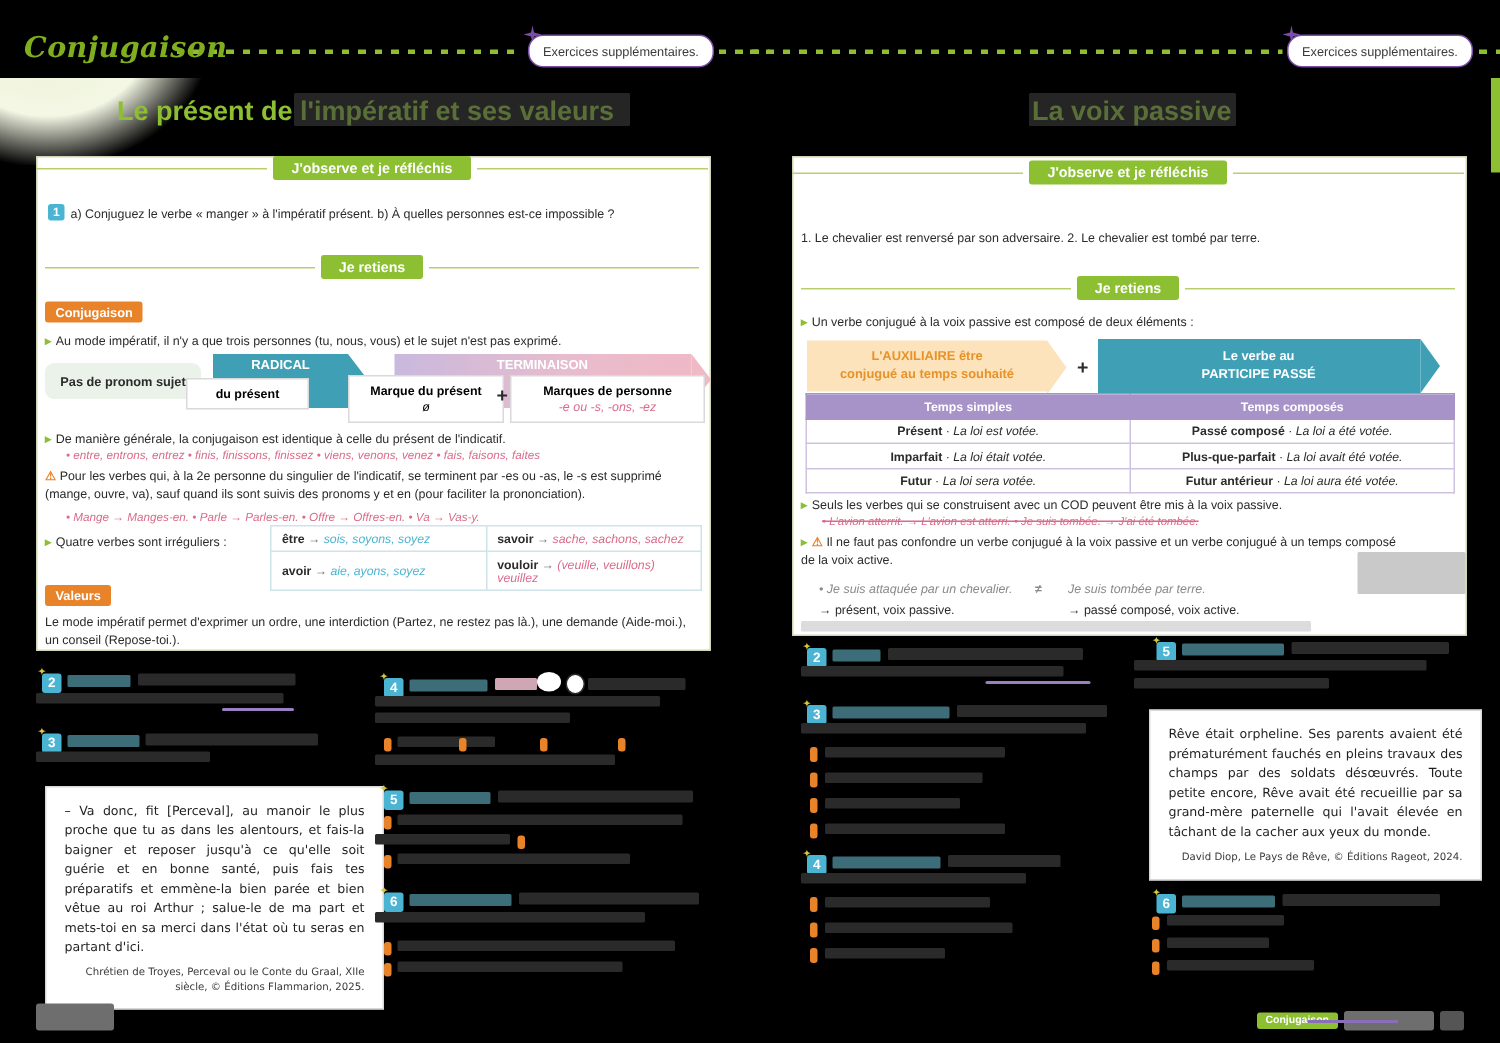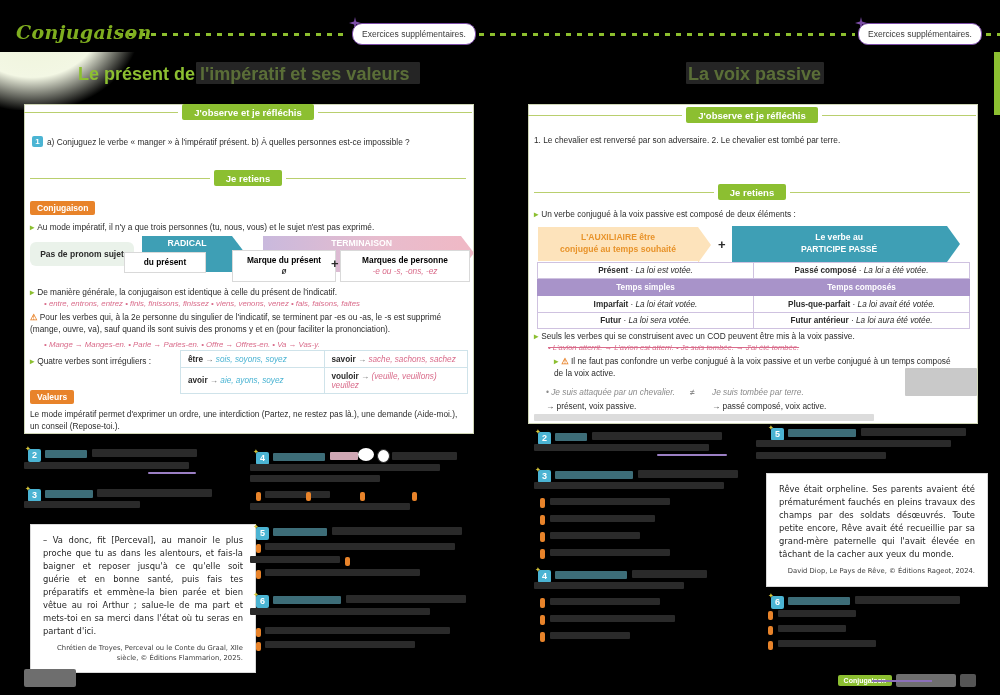--- a/index.html
+++ b/index.html
@@ -238,21 +238,21 @@
   <div class="txt" style="left:30px;top:408px;width:434px;">Le mode impératif permet d'exprimer un ordre, une interdiction (Partez, ne restez pas là.), une demande (Aide-moi.), un conseil (Repose-toi.).</div>
 
   <div class="card right"></div>
 
   <div class="ribwrap" style="left:528px;width:448px;top:107px;">
     <span class="ribline"></span>
     <span class="ribbon">J'observe et je réfléchis</span>
     <span class="ribline"></span>
   </div>
 
-  <div class="txt" style="left:534px;top:134px;width:436px;">1. Le chevalier est renversé par son adversaire. 2. Le chevalier est tombé par terre.</div>
+  <div class="txt" style="left:534px;top:152px;width:436px;">1. Le chevalier est renversé par son adversaire. 2. Le chevalier est tombé par terre.</div>
 
   <div class="ribwrap" style="left:534px;width:436px;top:184px;">
     <span class="ribline"></span>
     <span class="ribbon">Je retiens</span>
     <span class="ribline"></span>
   </div>
 
   <div class="txt" style="left:534px;top:208px;width:436px;">
     <span class="bullet">▸</span><span>Un verbe conjugué à la voix passive est composé de deux éléments :</span>
   </div>
@@ -265,44 +265,44 @@
     <div class="plus" style="margin-left:20px;margin-right:6px;">+</div>
     <div class="chev2 tl" style="width:215px;height:36px;">
       <span>Le verbe au</span>
       <span>PARTICIPE PASSÉ</span>
     </div>
   </div>
 
   <table class="tt" style="left:537px;top:262px;width:433px;">
     <tbody>
         <tr>
+      <th style="width:50%">Temps simples</th>
+      <th style="width:50%">Temps composés</th>
+    </tr>
+    <tr>
       <td><b>Présent</b> · <i>La loi est votée.</i></td>
       <td><b>Passé composé</b> · <i>La loi a été votée.</i></td>
-    </tr>
-    <tr>
-      <th style="width:50%">Temps simples</th>
-      <th style="width:50%">Temps composés</th>
     </tr>
     <tr>
       <td><b>Imparfait</b> · <i>La loi était votée.</i></td>
       <td><b>Plus-que-parfait</b> · <i>La loi avait été votée.</i></td>
     </tr>
     <tr>
       <td><b>Futur</b> · <i>La loi sera votée.</i></td>
       <td><b>Futur antérieur</b> · <i>La loi aura été votée.</i></td>
     </tr>
   </tbody>
     </table>
 
   <div class="txt" style="left:534px;top:330px;width:436px;">
     <span class="bullet">▸</span><span>Seuls les verbes qui se construisent avec un COD peuvent être mis à la voix passive.</span>
   </div>
   <div class="txt pink strike" style="left:548px;top:342px;width:420px;font-size:7.6px;">• L'avion atterrit. → L'avion est atterri. • Je suis tombée. → J'ai été tombée.</div>
 
-  <div class="txt" style="left:534px;top:355px;width:400px;margin-left:20px;">
+  <div class="txt" style="left:534px;top:355px;width:400px;">
     <span class="bullet">▸</span><span class="warn">⚠</span> <span>Il ne faut pas confondre un verbe conjugué à la voix passive et un verbe conjugué à un temps composé de la voix active.</span>
   </div>
 
   <div class="txt" style="left:546px;top:386px;width:180px;color:#8a8a8a;font-style:italic;">• Je suis attaquée par un chevalier.</div>
   <div class="txt" style="left:690px;top:386px;font-weight:bold;color:#8a8a8a;">≠</div>
   <div class="txt" style="left:712px;top:386px;width:200px;color:#8a8a8a;font-style:italic;">Je suis tombée par terre.</div>
   <div class="txt" style="left:546px;top:400px;width:180px;">→ présent, voix passive.</div>
   <div class="txt" style="left:712px;top:400px;width:200px;">→ passé composé, voix active.</div>
 
   <div class="blk" style="left:905px;top:368px;width:72px;height:28px;background:#9d9d9d;opacity:.55"></div>

